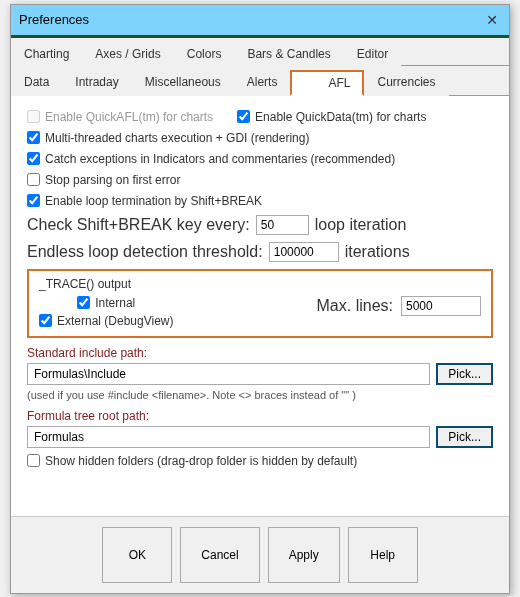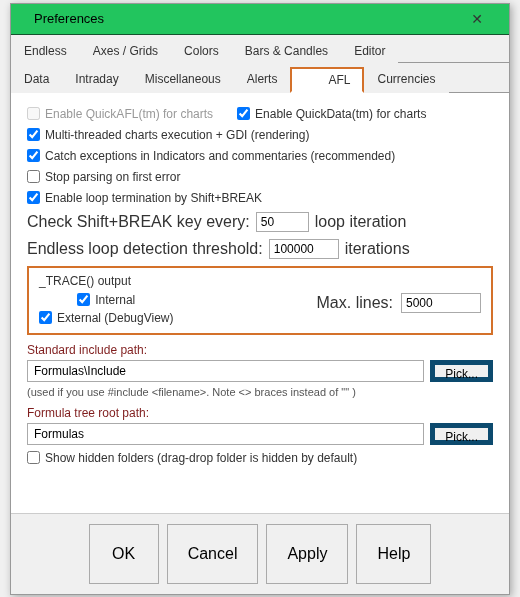--- a/index.html
+++ b/index.html
@@ -14,26 +14,26 @@
       height: 597px;
       overflow: hidden;
     }
     .dialog {
       width: 500px;
       background: #f0f0f0;
       border: 1px solid #999;
       box-shadow: 2px 2px 8px rgba(0,0,0,0.3);
     }
     .title-bar {
-      background: #22c55e;
-      padding: 6px 23px;
+      background: #7dd3fc;
+      padding: 6px 8px;
       display: flex;
       justify-content: space-between;
       align-items: center;
-      border-bottom: 1px solid #14532d;
+      border-bottom: 3px solid #14532d;
     }
     .title-bar-text {
       font-size: 13px;
       font-weight: normal;
     }
     .close-btn {
       width: 18px;
       height: 18px;
       display: flex;
       align-items: center;
@@ -160,42 +160,42 @@
     .path-input {
       border: 1px solid #aaa;
       padding: 2px 6px;
       font-size: 12px;
       height: 22px;
       flex: 1;
     }
     .pick-btn {
       padding: 2px 10px;
       font-size: 12px;
-      border: 5px solid #0c4a6e;
+      border: 2px solid #0c4a6e;
       background: #f0f0f0;
       cursor: pointer;
       height: 22px;
     }
     .note-text {
       font-size: 11px;
       color: #555;
       margin-bottom: 8px;
       margin-left: 0;
     }
     .bottom-bar {
       display: flex;
       justify-content: center;
       gap: 8px;
       padding: 10px 10px 10px 10px;
       background: #f0f0f0;
       border-top: 1px solid #ccc;
     }
     .btn {
       padding: 20px 20px;
-      font-size: 16px;
+      font-size: 12px;
       border: 1px solid #aaa;
       background: #f0f0f0;
       cursor: pointer;
       min-width: 70px;
     }
     .btn.apply {
       border: 1px solid #aaa;
       background: #f0f0f0;
     }
   </style>
@@ -203,21 +203,21 @@
 <body>
 
 <div class="dialog">
 
   <div class="title-bar">
     <span class="title-bar-text">Preferences</span>
     <span class="close-btn">✕</span>
   </div>
 
   <div class="tabs-row">
-    <div class="tab">Endless</div>
+    <div class="tab">Charting</div>
     <div class="tab">Axes / Grids</div>
     <div class="tab">Colors</div>
     <div class="tab">Bars &amp; Candles</div>
     <div class="tab">Editor</div>
   </div>
 
   <div class="tabs-row-2">
     <div class="tab">Data</div>
     <div class="tab">Intraday</div>
     <div class="tab">Miscellaneous</div>

